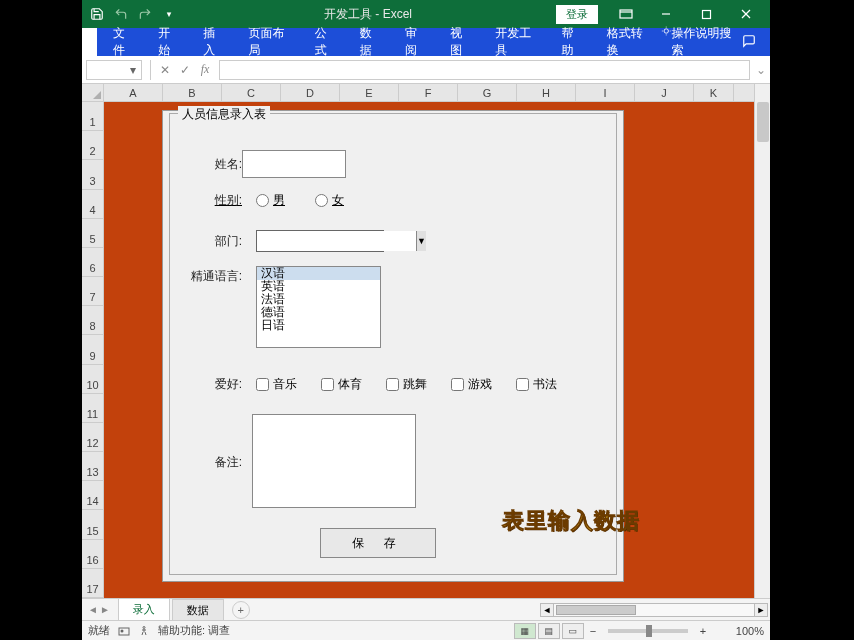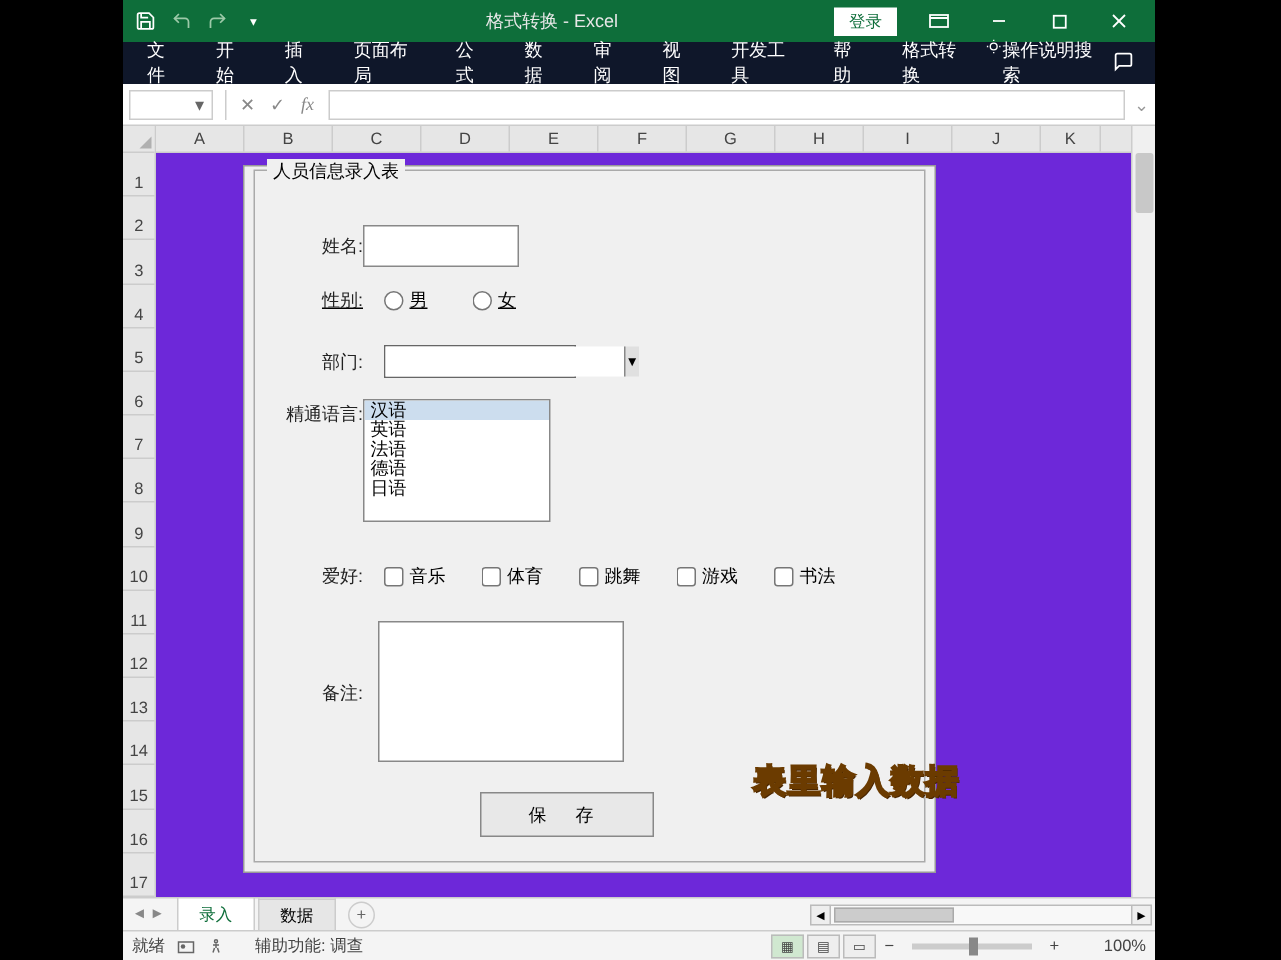--- a/index.html
+++ b/index.html
@@ -9,21 +9,21 @@
 
 .titlebar { height: 28px; background: #0e6e3a; color: #fff; display: flex; align-items: center; padding: 0 4px; }
 .qat { display: flex; align-items: center; gap: 2px; }
 .qat-btn { width: 22px; height: 22px; display: flex; align-items: center; justify-content: center; color: #fff; cursor: pointer; }
 .title-center { flex: 1; text-align: center; font-size: 12px; color: #e8e8e8; }
 .title-right { display: flex; align-items: center; gap: 0; }
 .login-btn { background: #fff; color: #0e6e3a; padding: 2px 10px; font-size: 11px; margin-right: 8px; cursor: pointer; }
 .win-btn { width: 40px; height: 28px; display: flex; align-items: center; justify-content: center; color: #fff; cursor: pointer; }
 
 
-.ribbon { height: 28px; background: #0f172a; color: #fff; display: flex; align-items: center; padding: 0 4px; }
+.ribbon { height: 28px; background: #1d4ed8; color: #fff; display: flex; align-items: center; padding: 0 4px; margin-left: 15px; }
 .rtab { padding: 6px 12px; font-size: 12px; cursor: pointer; }
 .ribbon-right { margin-left: auto; display: flex; align-items: center; gap: 6px; padding-right: 8px; }
 .tell-me { display: flex; align-items: flex-start; gap: 0; font-size: 12px; cursor: pointer; }
 
 
 .fbar { height: 28px; border-bottom: 1px solid #ccc; display: flex; align-items: center; background: #fff; }
 .namebox { width: 56px; height: 20px; border: 1px solid #ccc; margin: 0 4px; display: flex; align-items: center; justify-content: flex-end; padding-right: 2px; }
 .namebox-dd { width: 12px; text-align: center; color: #666; cursor: pointer; }
 .fbar-sep { width: 1px; height: 20px; background: #ccc; margin: 0 4px; }
 .fbar-btn { width: 20px; height: 20px; display: flex; align-items: center; justify-content: center; color: #888; cursor: pointer; }
@@ -32,21 +32,21 @@
 
 
 .grid-area { flex: 1; display: flex; overflow: hidden; position: relative; }
 .grid-left { width: 22px; background: #e6e6e6; border-right: 1px solid #ccc; display: flex; flex-direction: column; }
 .corner { height: 18px; border-bottom: 1px solid #ccc; background: #e6e6e6; position: relative; }
 .corner::after { content: ""; position: absolute; right: 2px; bottom: 2px; width: 0; height: 0; border-left: 8px solid transparent; border-bottom: 8px solid #b0b0b0; }
 .rowhdr { flex: 1; display: flex; align-items: flex-end; justify-content: center; border-bottom: 1px solid #ccc; font-size: 11px; color: #444; padding-bottom: 2px; }
 .grid-main { flex: 1; display: flex; flex-direction: column; position: relative; }
 .colhdrs { height: 18px; display: flex; border-bottom: 1px solid #ccc; background: #e6e6e6; }
 .colhdr { width: 59px; border-right: 1px solid #ccc; font-size: 11px; text-align: center; color: #444; line-height: 18px; }
-.sheet { flex: 1; background: #6d28d9; position: relative; }
+.sheet { flex: 1; background: #c2410c; position: relative; }
 .vscroll { width: 16px; background: #f0f0f0; border-left: 1px solid #ccc; position: relative; }
 .vthumb { position: absolute; top: 18px; left: 2px; width: 12px; height: 40px; background: #c8c8c8; border-radius: 2px; }
 
 
 .form { position: absolute; left: 58px; top: 8px; width: 462px; height: 472px; background: #f0f0f0; border: 1px solid #999; }
 .form-group { position: absolute; left: 6px; top: 2px; right: 6px; bottom: 6px; border: 1px solid #aaa; }
 .form-title { position: absolute; left: 8px; top: -8px; background: #f0f0f0; padding: 0 4px; font-size: 12px; }
 .frow { position: absolute; display: flex; align-items: center; }
 .flabel { width: 72px; text-align: right; font-size: 12px; color: #222; }
 .ftext { width: 104px; height: 28px; border: 1px solid #888; background: #fff; font-size: 12px; padding: 2px 4px; }
@@ -56,21 +56,21 @@
 .fcombo-input { flex: 1; border: none; font-size: 12px; padding: 2px; }
 .fcombo-btn { width: 16px; background: #e0e0e0; border-left: 1px solid #888; display: flex; align-items: center; justify-content: center; cursor: pointer; font-size: 9px; }
 .flist { width: 125px; height: 82px; border: 1px solid #888; background: #fff; font-size: 12px; overflow: hidden; }
 .flist-item { padding: 0 4px; line-height: 13px; cursor: pointer; }
 .flist-item.sel { background: #cde; }
 .fcheck { display: flex; align-items: center; gap: 4px; font-size: 12px; margin-right: 24px; }
 .fmemo { width: 164px; height: 94px; border: 1px solid #888; background: #fff; font-size: 12px; padding: 2px; resize: none; }
 .fsave { width: 116px; height: 30px; border: 1px solid #888; background: #e8e8e8; font-size: 12px; letter-spacing: 8px; cursor: pointer; }
 
 
-.overlay-text { position: absolute; left: 398px; top: 404px; font-size: 22px; font-weight: bold; color: #f5c020; -webkit-text-stroke: 1.5px #6b3b00; text-shadow: 1px 1px 0 #4a2600; letter-spacing: 1px; }
+.overlay-text { position: absolute; left: 398px; top: 404px; font-size: 22px; font-weight: normal; color: #f5c020; -webkit-text-stroke: 1.5px #6b3b00; text-shadow: 1px 1px 0 #4a2600; letter-spacing: 1px; }
 
 
 .tabsbar { height: 22px; border-top: 1px solid #ccc; display: flex; align-items: center; background: #f4f4f4; }
 .tabnav { display: flex; gap: 2px; padding: 0 6px; color: #888; }
 .tabnav span { cursor: pointer; font-size: 10px; }
 .sheettab { padding: 3px 14px; font-size: 11px; border: 1px solid #ccc; border-bottom: none; background: #fff; cursor: pointer; margin-left: 2px; text-align: center; }
 .sheettab.active { background: #fff; border-bottom: 2px solid #0e6e3a; color: #0e6e3a; }
 .sheettab.inactive { background: #e6e6e6; }
 .addsheet { width: 18px; height: 18px; border: 1px solid #ccc; border-radius: 50%; margin-left: 8px; display: flex; align-items: center; justify-content: center; font-size: 11px; cursor: pointer; color: #666; }
 .hscroll-area { margin-left: auto; display: flex; align-items: center; gap: 0; padding-right: 2px; }
@@ -109,21 +109,21 @@
           </svg>
       </div>
       <div class="qat-btn">
         <svg width="14" height="14" viewBox="0 0 24 24" fill="none" stroke="#9cc9a8" stroke-width="2">
             <polyline points="15 14 20 9 15 4"></polyline>
             <path d="M4 20v-7a4 4 0 0 1 4-4h12"></path>
           </svg>
       </div>
       <div class="qat-btn" style="font-size:9px;">▾</div>
     </div>
-    <div class="title-center">格式转换 - Excel</div>
+    <div class="title-center">开发工具 - Excel</div>
     <div class="title-right">
       <div class="login-btn">登录</div>
       <div class="win-btn">
         <svg width="14" height="10" viewBox="0 0 14 10" fill="none" stroke="#fff" stroke-width="1.2">
             <rect x="1" y="1" width="12" height="8"></rect>
             <line x1="1" y1="3" x2="13" y2="3"></line>
           </svg>
       </div>
       <div class="win-btn">
         <svg width="12" height="12" viewBox="0 0 12 12" stroke="#fff" stroke-width="1.2">
@@ -249,21 +249,21 @@
             <div class="frow" style="left:0;top:116px;">
               <div class="flabel">部门:</div>
               <div class="fcombo" style="margin-left:14px;">
                 <input class="fcombo-input" style="">
                 <div class="fcombo-btn">▼</div>
               </div>
             </div>
 
             <div class="frow" style="left:0;top:152px;align-items:flex-start;">
               <div class="flabel" style="padding-top:2px;">精通语言:</div>
-              <div class="flist" style="margin-left:0;">
+              <div class="flist" style="margin-left:14px;">
                 <div class="flist-item sel">汉语</div>
                 <div class="flist-item">英语</div>
                 <div class="flist-item">法语</div>
                 <div class="flist-item">德语</div>
                 <div class="flist-item">日语</div>
               </div>
             </div>
 
             <div class="frow" style="left:0;top:262px;">
               <div class="flabel">爱好:</div>
@@ -327,21 +327,21 @@
 
   <div class="statusbar">
     <div class="status-left">
       <span>就绪</span>
       <span style="display:inline-flex;">
         <svg width="12" height="12" viewBox="0 0 12 12">
             <rect x="1" y="3" width="10" height="7" fill="none" stroke="#666"></rect>
             <circle cx="4" cy="6" r="1.5" fill="#666"></circle>
           </svg>
       </span>
-      <span style="display:inline-flex;align-items:center;gap:20px;">
+      <span style="display:inline-flex;align-items:center;gap:8px;">
         <svg width="12" height="12" viewBox="0 0 24 24" fill="none" stroke="#666" stroke-width="2">
             <circle cx="12" cy="5" r="2"></circle>
             <path d="M12 8v6m-4-4h8m-6 4l-2 6m6-6l2 6"></path>
           </svg>
         <span>辅助功能: 调查</span>
       </span>
     </div>
     <div class="status-right">
       <div class="viewbtn active">▦</div>
       <div class="viewbtn">▤</div>

